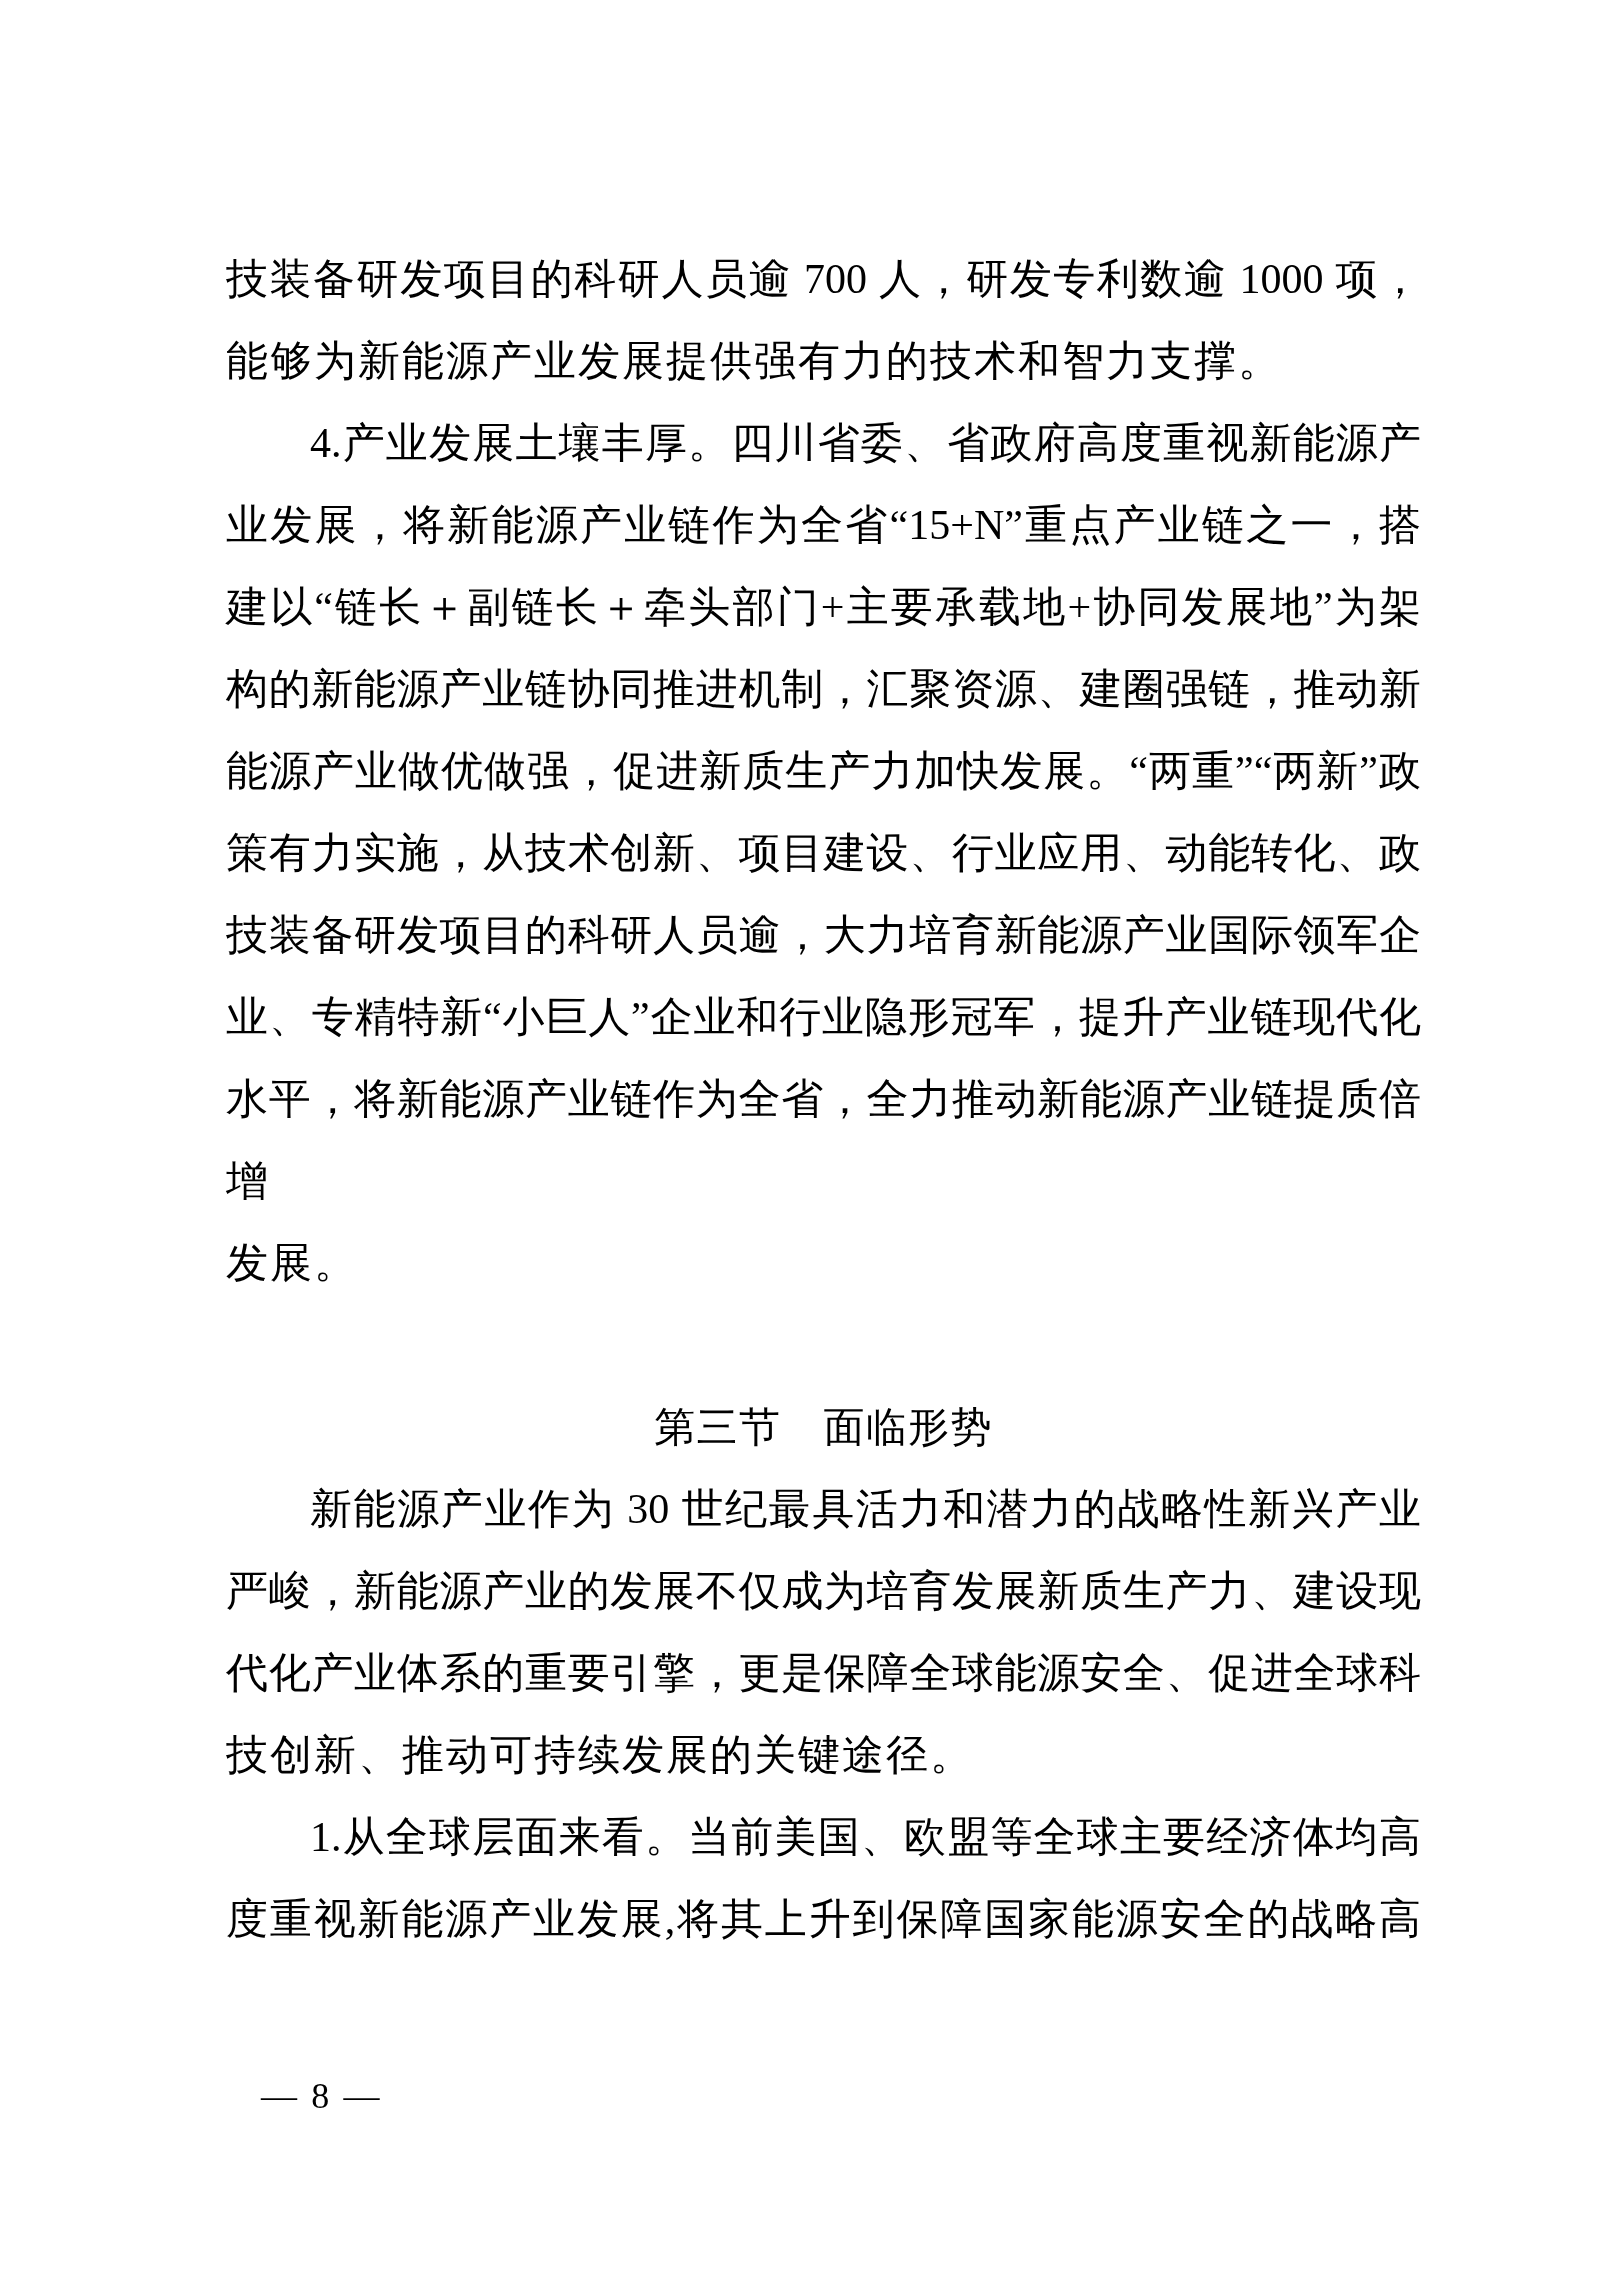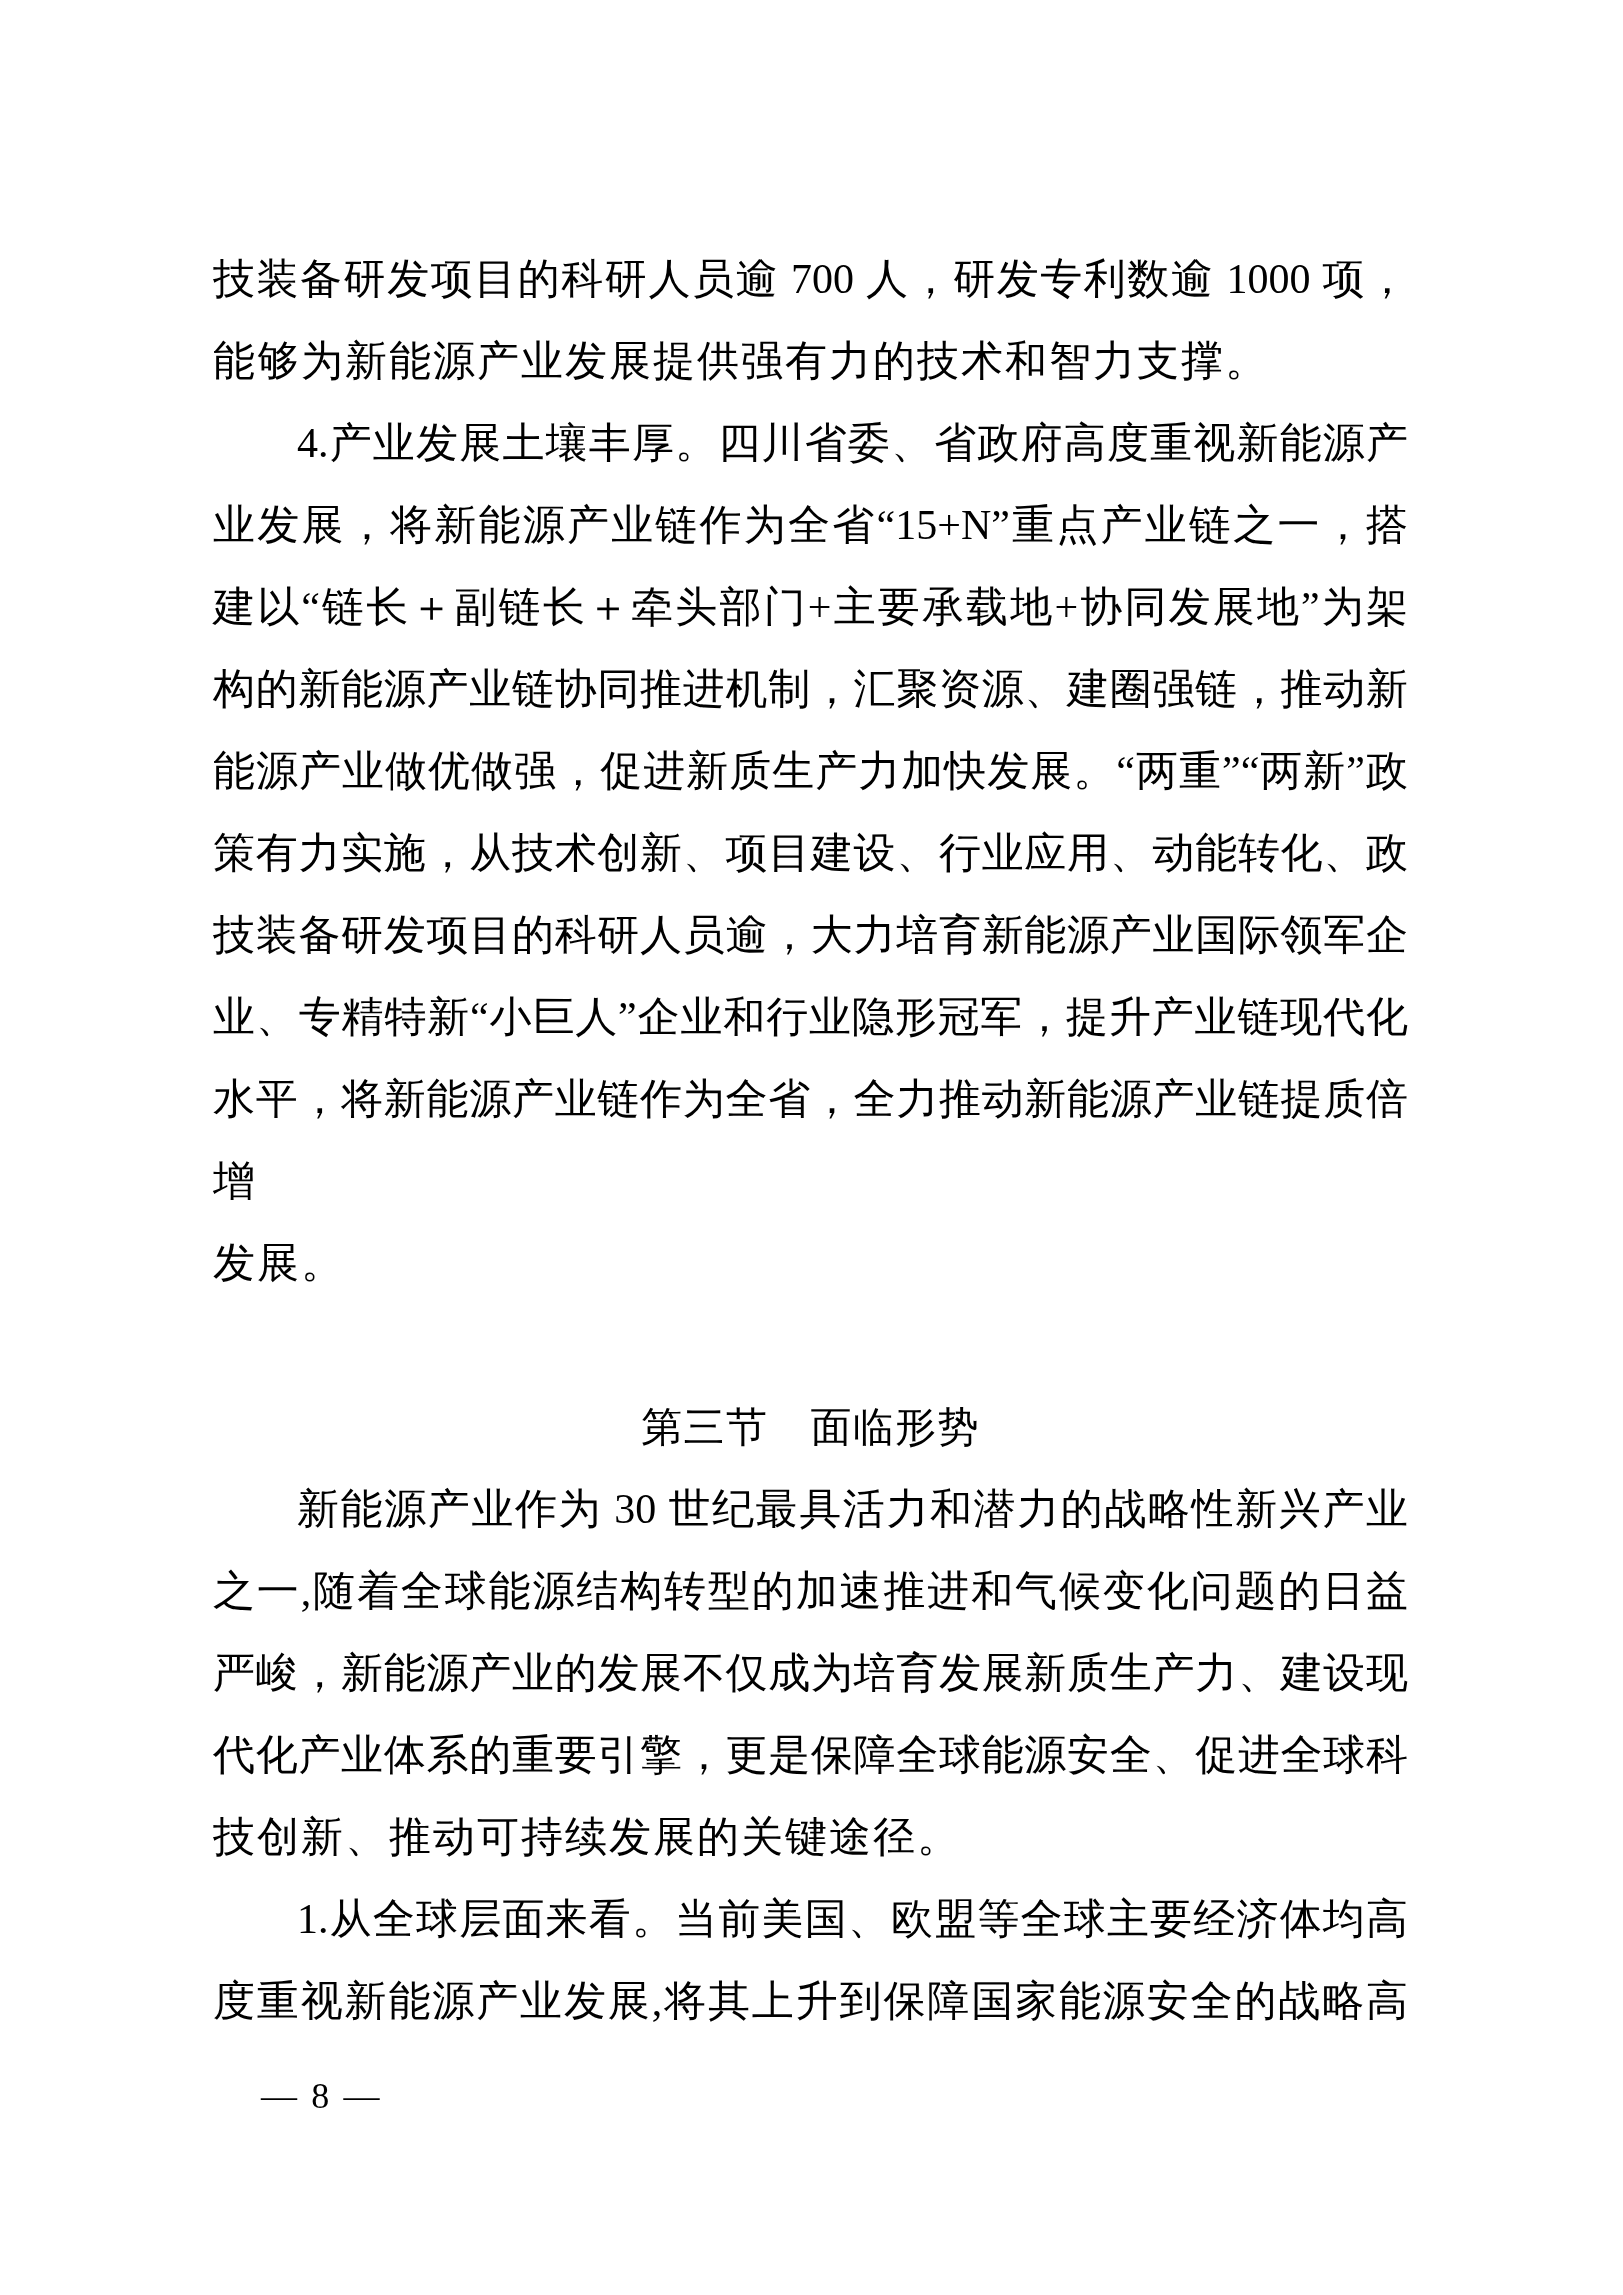--- a/index.html
+++ b/index.html
@@ -11,21 +11,21 @@
     position: relative;
     width: 1623px;
     height: 2295px;
     background: #ffffff;
     overflow: hidden;
     font-family: "Liberation Serif", serif;
     color: #000000;
   }
   .text-flow {
     position: absolute;
-    left: 213px;
+    left: 226px;
     top: 238px;
     width: 1195px;
     font-size: 42px;
     line-height: 82px;
   }
   .line {
     white-space: normal;
   }
   .line.justify {
     text-align: justify;
@@ -73,21 +73,20 @@
       <div class="line justify">构的新能源产业链协同推进机制，汇聚资源、建圈强链，推动新</div>
       <div class="line justify">能源产业做优做强，促进新质生产力加快发展。“两重”“两新”政</div>
       <div class="line justify">策有力实施，从技术创新、项目建设、行业应用、动能转化、政</div>
       <div class="line justify">技装备研发项目的科研人员逾，大力培育新能源产业国际领军企</div>
       <div class="line justify">业、专精特新“小巨人”企业和行业隐形冠军，提升产业链现代化</div>
       <div class="line justify">水平，将新能源产业链作为全省，全力推动新能源产业链提质倍增</div>
       <div class="line plain">发展。</div>
       <div class="blank-line"></div>
       <div class="heading">第三节　面临形势</div>
       <div class="line justify indent">新能源产业作为 30 世纪最具活力和潜力的战略性新兴产业</div>
-      <div class="line justify">之一,随着全球能源结构转型的加速推进和气候变化问题的日益</div>
       <div class="line justify">严峻，新能源产业的发展不仅成为培育发展新质生产力、建设现</div>
       <div class="line justify">代化产业体系的重要引擎，更是保障全球能源安全、促进全球科</div>
       <div class="line plain">技创新、推动可持续发展的关键途径。</div>
       <div class="line justify indent">1.从全球层面来看。当前美国、欧盟等全球主要经济体均高</div>
       <div class="line justify">度重视新能源产业发展,将其上升到保障国家能源安全的战略高</div>
     </div>
   <div class="page-number">— 8 —</div>
 </div>
 
 

